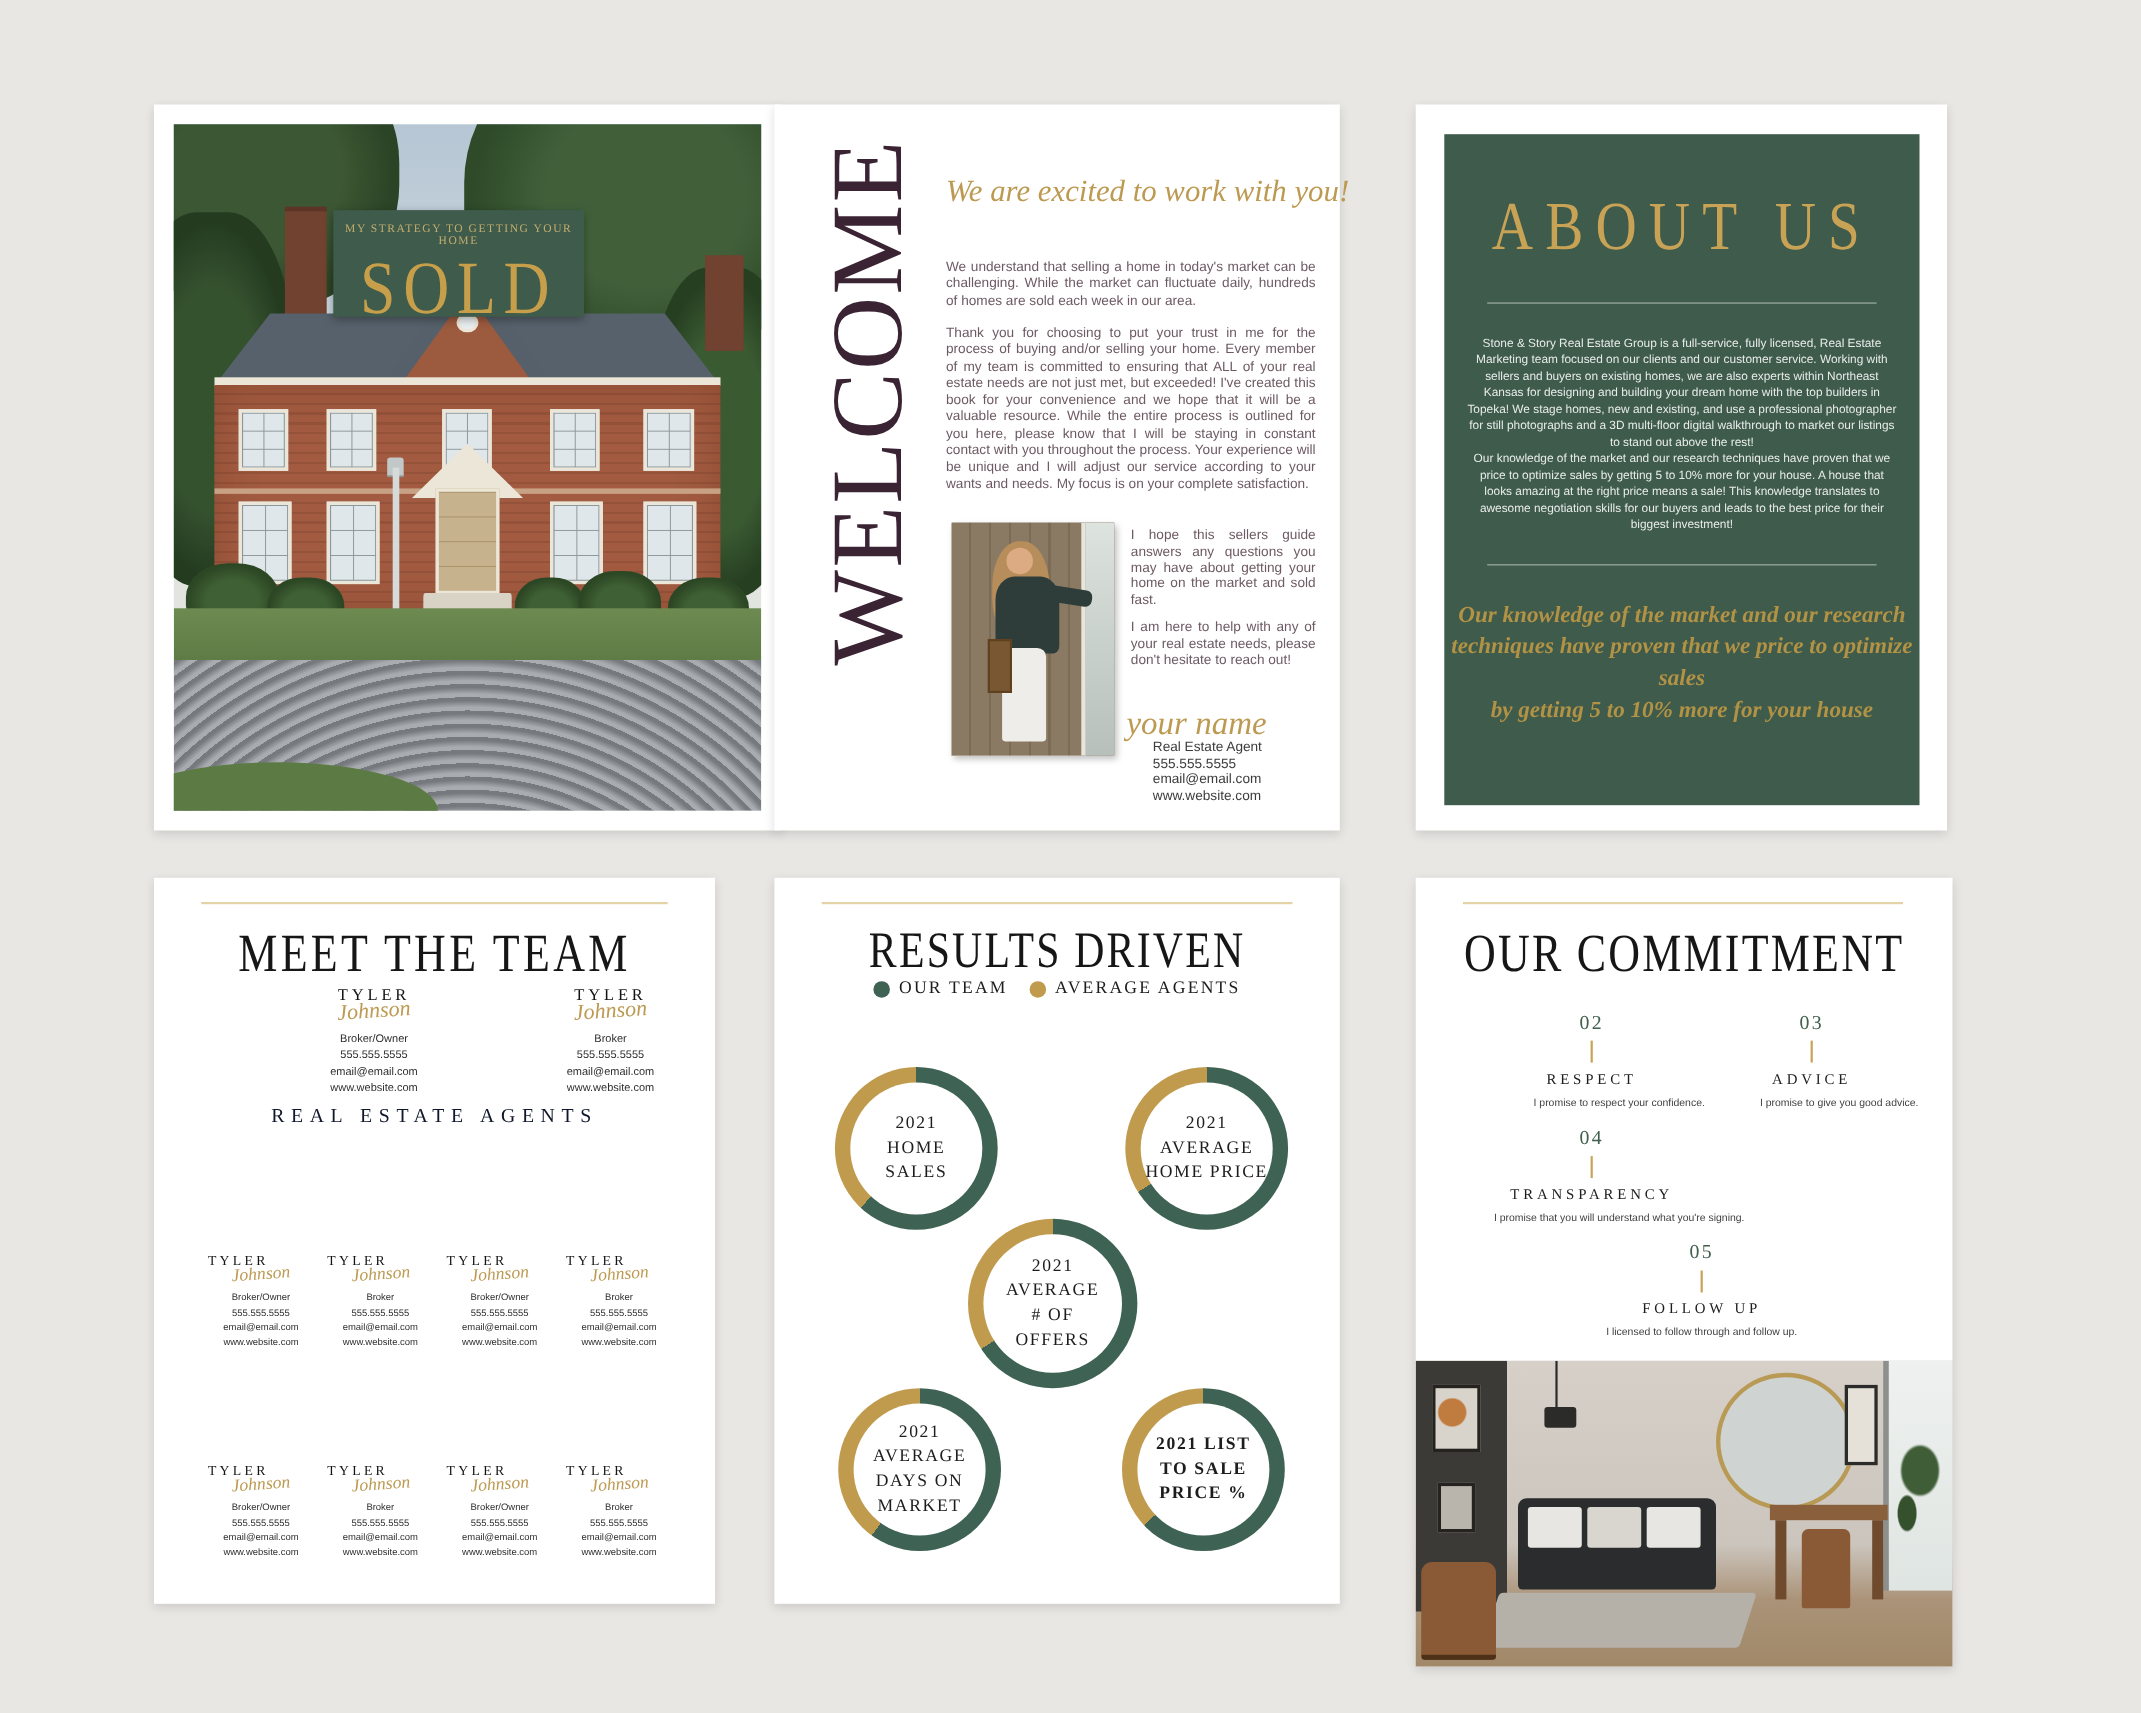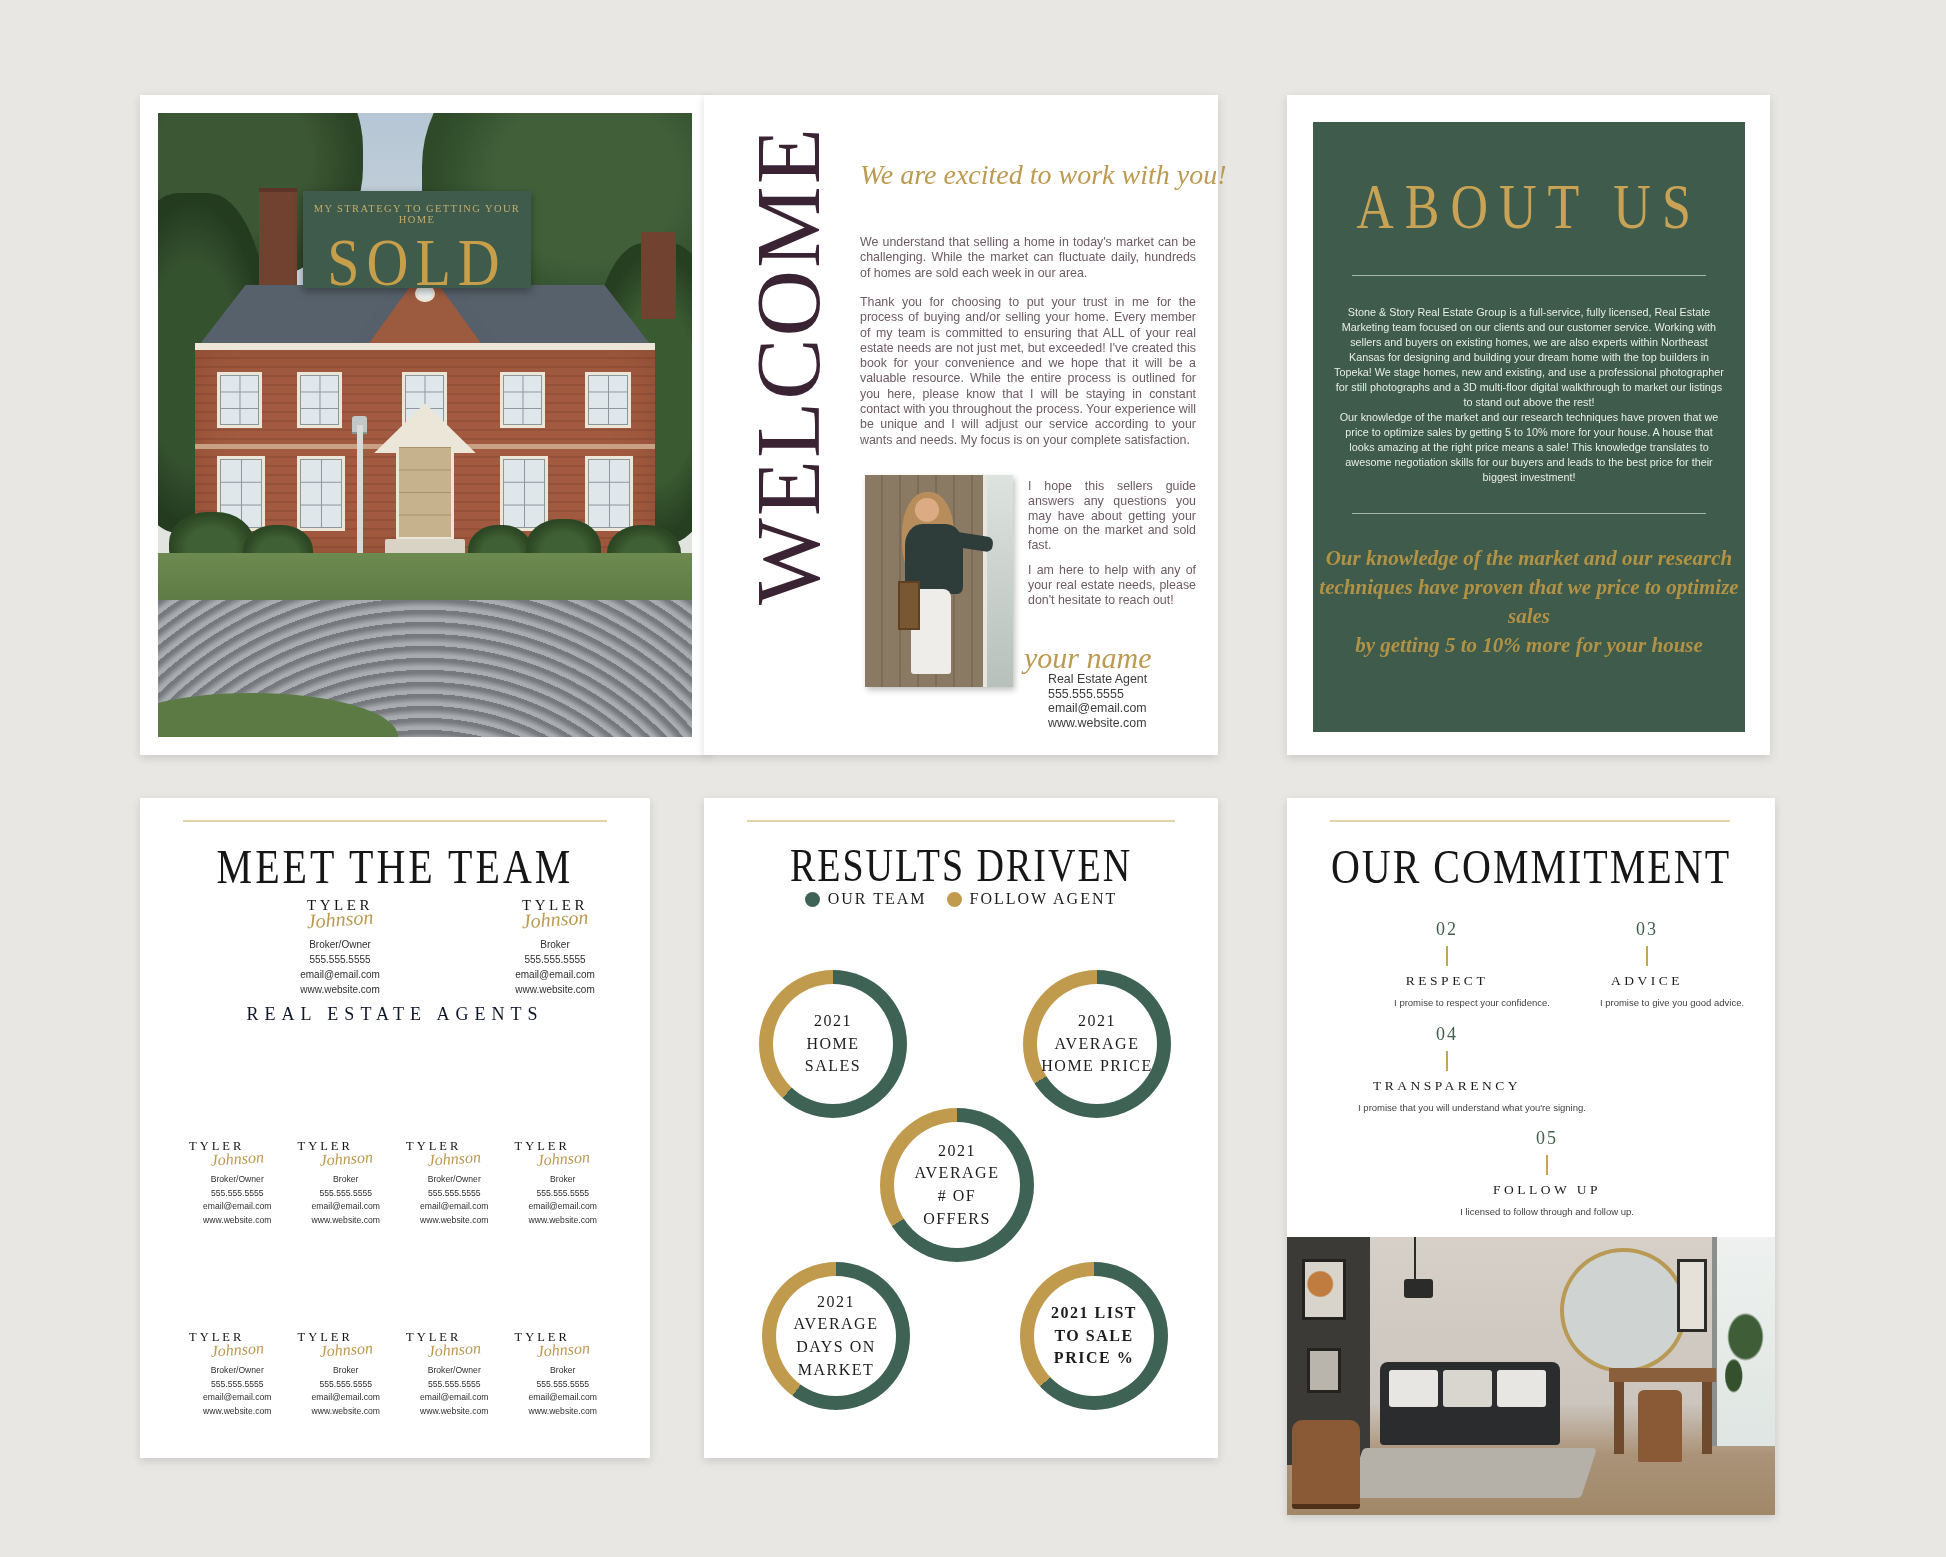--- a/index.html
+++ b/index.html
@@ -529,21 +529,21 @@
   <div class="page" id="p5">
     <div class="goldline"></div>
     <div class="big-title p5-title">RESULTS DRIVEN</div>
     <div class="legend" id="legend">
         <div class="legend-item">
     <span class="legend-dot" style="background: rgb(62, 98, 83);"></span>
     <span class="legend-label">OUR TEAM</span>
   </div>
         <div class="legend-item">
     <span class="legend-dot" style="background: rgb(192, 155, 78);"></span>
-    <span class="legend-label">FOLLOW AGENT</span>
+    <span class="legend-label">AVERAGE AGENTS</span>
   </div>
       </div>
     <div id="rings">
         <div class="ring" style="left: 55px; top: 172px; width: 148px; height: 148px; background: conic-gradient(rgb(62, 98, 83) 0deg, rgb(62, 98, 83) 62%, rgb(192, 155, 78) 62%, rgb(192, 155, 78) 100%);">
     <div class="ring-label">2021
 HOME
 SALES</div>
   </div>
         <div class="ring" style="left: 319px; top: 172px; width: 148px; height: 148px; background: conic-gradient(rgb(62, 98, 83) 0deg, rgb(62, 98, 83) 66%, rgb(192, 155, 78) 66%, rgb(192, 155, 78) 100%);">
     <div class="ring-label">2021

